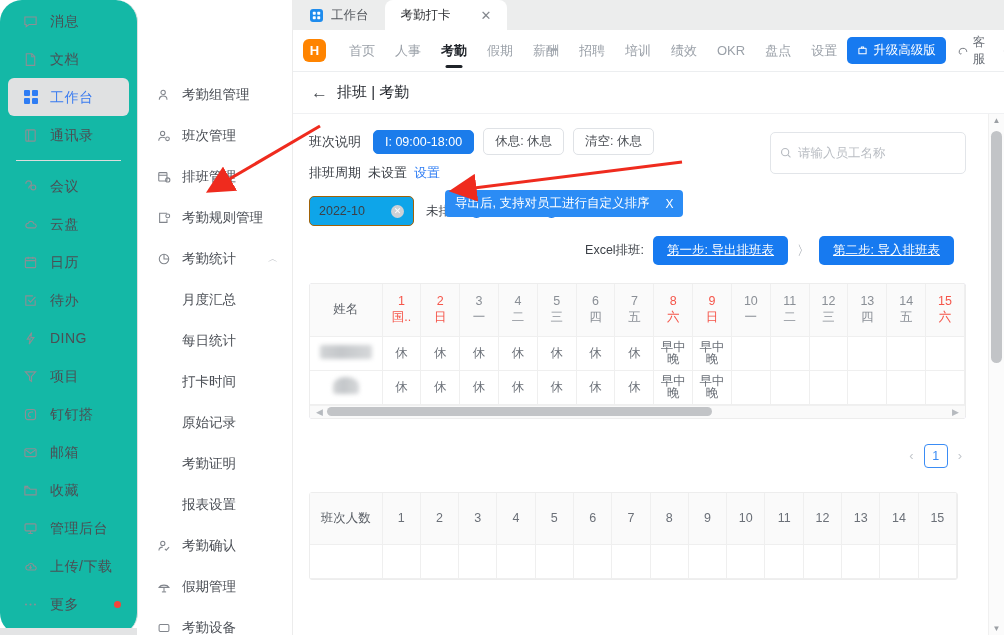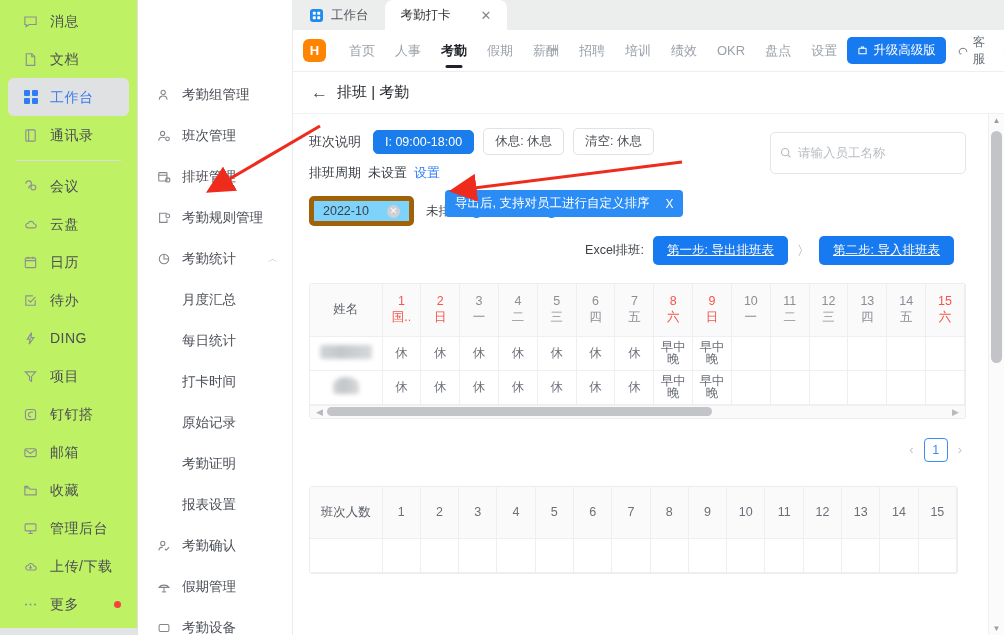--- a/index.html
+++ b/index.html
@@ -9,25 +9,26 @@
     font-family: "Liberation Sans", "DejaVu Sans", sans-serif;
     background: #ffffff;
     color: #333;
     -webkit-font-smoothing: antialiased;
   }
   .app { position: relative; width: 1004px; height: 635px; display: flex; }
 
   
   .rail {
     width: 138px; height: 635px;
-    background: #bef264;
+    background: #14b8a6;
     border-right: 1px solid #e0e0e0;
     padding-top: 2px;
     flex: 0 0 138px;
     position: relative;
+    border-radius: 22px;
   }
   .rail-item {
     height: 38px;
     margin: 0 8px;
     display: flex; align-items: center;
     padding-left: 14px;
     border-radius: 6px;
     color: #4b4f54;
     font-size: 14px;
     cursor: pointer;
@@ -160,23 +161,23 @@
     background: #fff;
   }
   .search-box input {
     border: none; outline: none; font-size: 12.5px; color: #333;
     width: 100%; font-family: inherit; background: transparent;
   }
   .search-box input::placeholder { color: #b9bdc3; }
 
   .ctl-row { position: relative; margin-top: 14px; padding-left: 16px; height: 34px; }
   .date-picker {
-    width: 105px; height: 30px; border: 5px solid #a16207; border-radius: 5px;
+    width: 105px; height: 30px; border: 1px solid #a16207; border-radius: 5px;
     display: flex; align-items: center; padding: 0 9px; font-size: 12.5px;
-    color: #3c4047; background: #7dd3fc; cursor: pointer;
+    color: #3c4047; background: #0ea5e9; cursor: pointer;
   }
   .date-clear {
     margin-left: auto; width: 13px; height: 13px; border-radius: 50%;
     background: #cdd1d6; color: #fff; font-size: 9px;
     display: flex; align-items: center; justify-content: center;
   }
   .radio-line {
     position: absolute; left: 133px; top: 7px;
     display: flex; align-items: center; gap: 6px;
     font-size: 12.5px; color: #3c4047; white-space: nowrap;
@@ -204,21 +205,21 @@
     padding-right: 34px; margin-top: 6px; gap: 9px; font-size: 12.5px; color: #3c4047;
   }
   .excel-btn {
     background: #177af0; color: #fff; border-radius: 5px;
     font-size: 12.5px; padding: 6px 14px; cursor: pointer; white-space: nowrap; text-decoration: underline;
   }
   .excel-sep { color: #9aa0a8; font-size: 13px; }
 
   
   .tbl-wrap {
-    margin: 18px 22px 6px 16px;
+    margin: 18px 22px 12px 16px;
     border: 1px solid #ededed;
     border-radius: 3px;
     background: #c4b5fd;
     position: relative;
   }
   table.sched { border-collapse: collapse; width: 100%; table-layout: fixed; }
   table.sched th, table.sched td {
     border-right: 1px solid #efefef;
     border-bottom: 1px solid #efefef;
     text-align: center;

